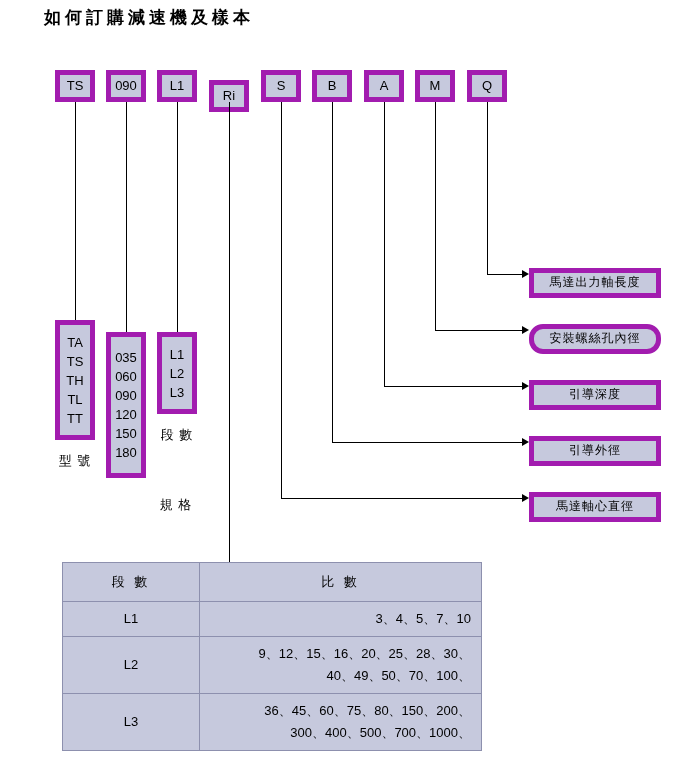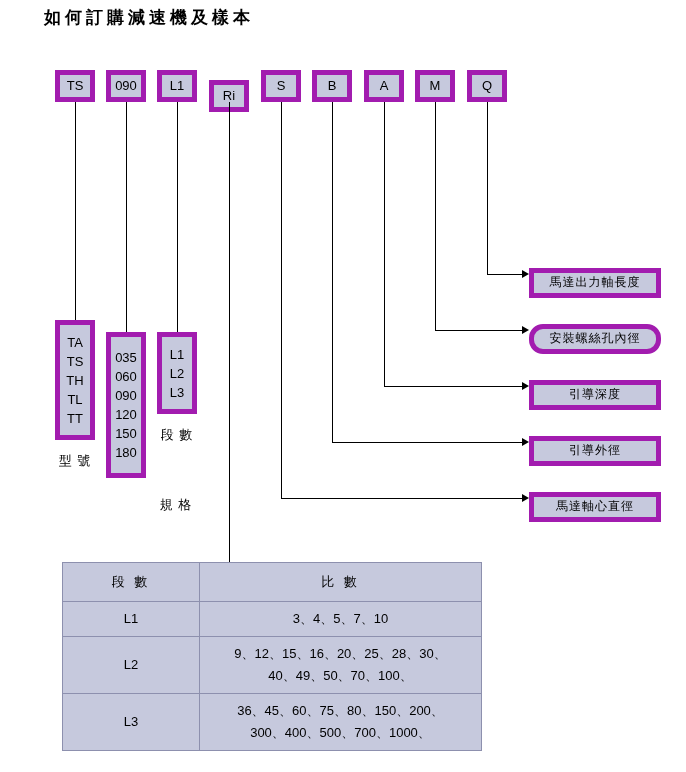--- a/index.html
+++ b/index.html
@@ -115,21 +115,21 @@
     letter-spacing: 3px;
     height: 30px;
     padding: 4px 10px;
   }
   .ratio-table .col-seg {
     width: 116px;
     text-align: center;
     vertical-align: middle;
   }
   .ratio-table .col-ratio {
-    text-align: center;
+    text-align: right;
     vertical-align: middle;
   }
 </style>
 </head>
 <body>
 
 <div id="stage">
 
   <div class="title">如何訂購減速機及樣本</div>
 

